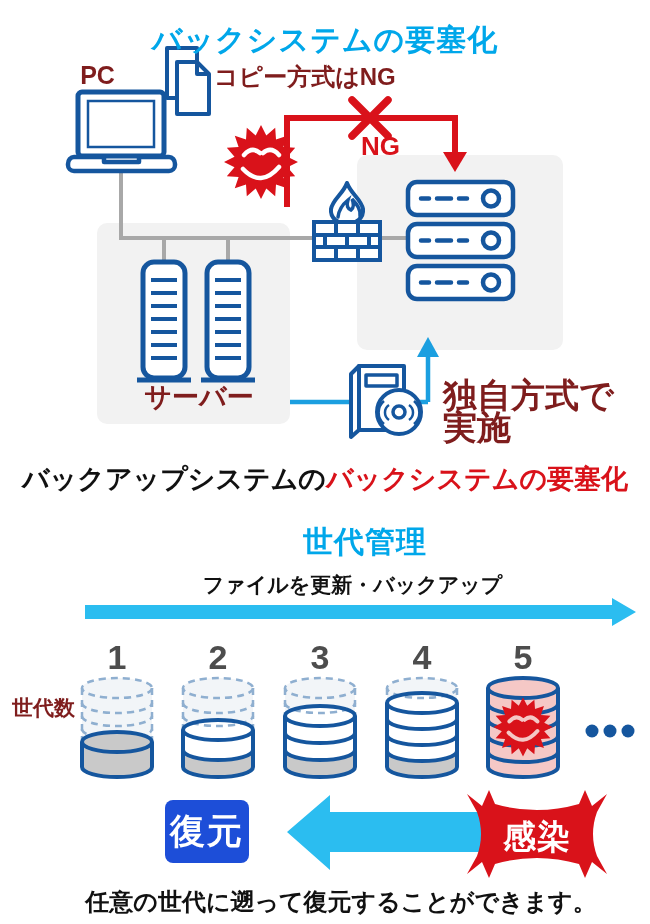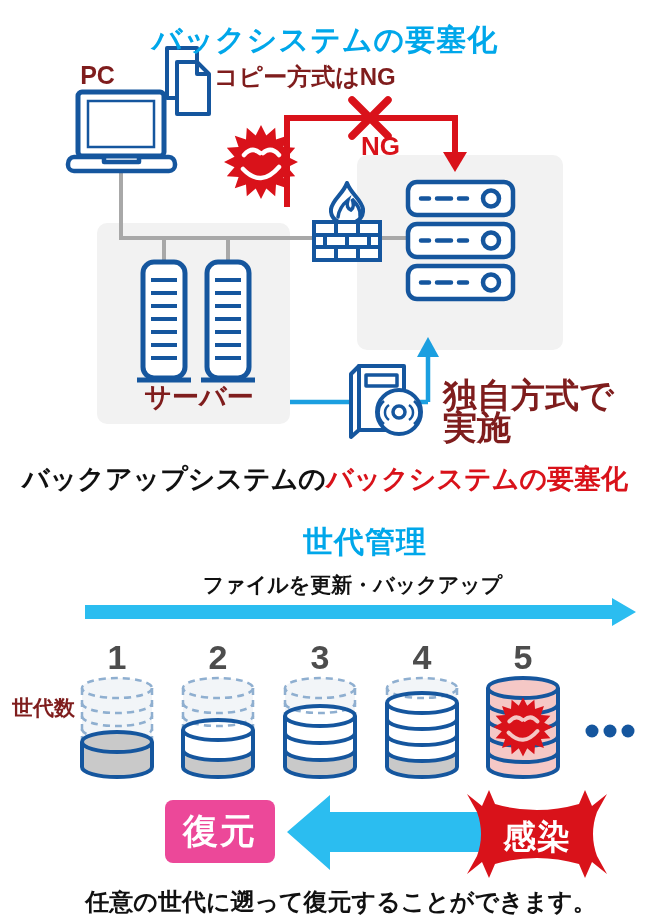--- a/index.html
+++ b/index.html
@@ -18,22 +18,22 @@
   #copy-note{left:214px;top:61px;font-size:24px;}
   #ng-label{left:340px;top:131px;width:60px;font-size:26px;text-align:right;}
   #fortify-label{left:410px;top:303px;width:100px;font-size:26px;text-align:center;}
   #server-label{left:124px;top:379px;width:150px;font-size:27px;text-align:center;}
   #method-label{left:443px;top:379px;font-size:34px;line-height:32px;white-space:pre-line;}
   #caption1{left:0;top:461px;width:650px;font-size:27px;}
   #title2{left:0;top:522px;width:650px;margin-left:40px;}
   #flow-label{left:55px;top:571px;width:595px;font-size:21px;color:#111;}
   #gen-count-label{left:12px;top:646px;font-size:21px;margin-top:48px;}
   .gen-num{top:638px;width:44px;font-size:34px;text-align:center;color:#4d4d4d;}
-  #restore-box{position:absolute;left:165px;top:800px;width:110px;height:63px;z-index:3;
-               background:#ec4899;border-radius:8px;display:flex;align-items:center;justify-content:center;}
+  #restore-box{position:absolute;left:165px;top:800px;width:84px;height:63px;z-index:3;
+               background:#1d4ed8;border-radius:8px;display:flex;align-items:center;justify-content:center;}
   #restore-box span{color:#fff;font-size:35px;letter-spacing:2px;}
   #infect-label{left:487px;top:815px;width:100px;font-size:33px;text-align:center;letter-spacing:1px;}
   #caption2{left:0;top:886px;width:622px;font-size:24px;padding-left:30px;}
 </style>
 </head>
 <body>
 
 <div id="page">
 
 <svg id="diagram-svg" width="650" height="924" viewBox="0 0 650 924">

